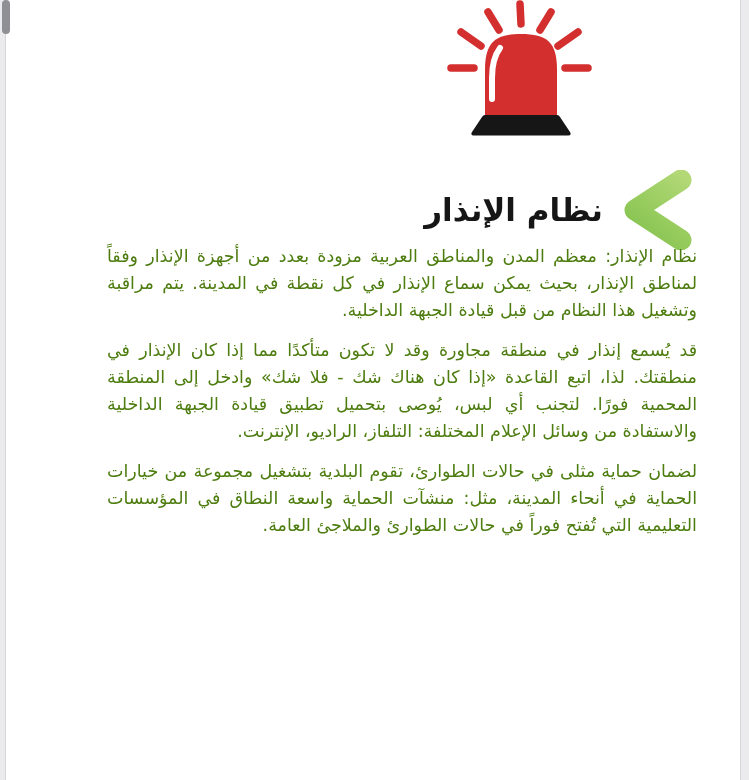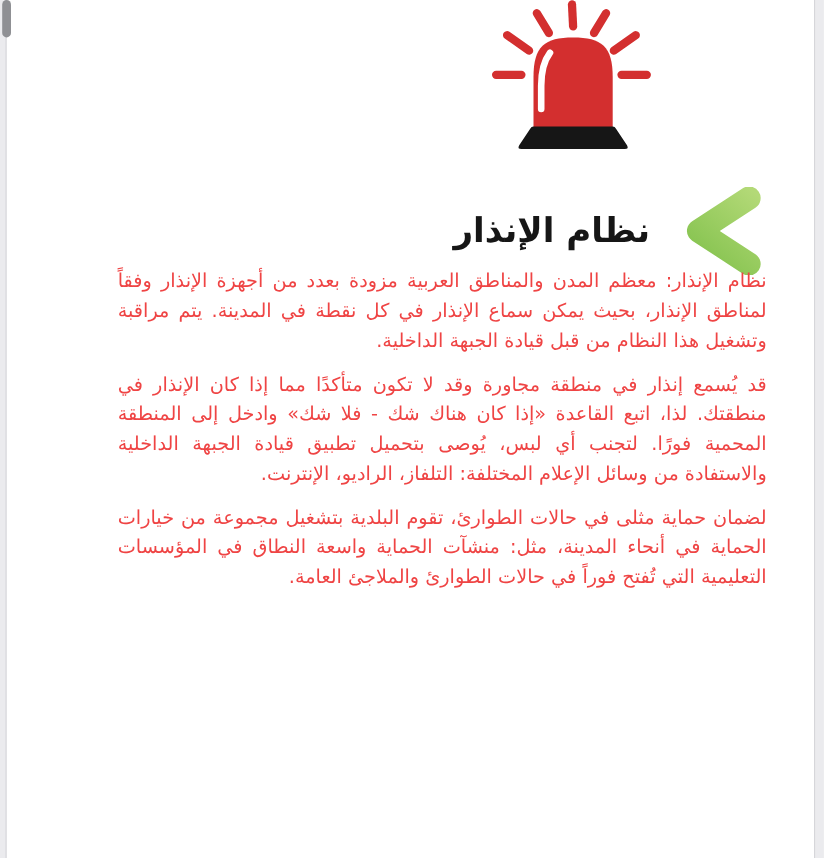--- a/index.html
+++ b/index.html
@@ -39,33 +39,33 @@
   .header {
     position: absolute;
     top: 170px; right: 52px;
     display: flex;
     align-items: center;
     gap: 18px;
     height: 80px;
   }
   .chevron { width: 76px; height: 80px; flex: 0 0 auto; }
   .title {
-    margin: 12px;
+    margin: 0;
     font-size: 31px;
     font-weight: 700;
     color: #161616;
     line-height: 1.1;
     white-space: nowrap;
   }
   
   .content {
     position: absolute;
     top: 243px; right: 52px;
     width: 590px;
-    color: #ef4444;
+    color: #4d7c0f;
     font-size: 17.5px;
     line-height: 27px;
   }
   .content p {
     margin: 0 0 13px 0;
     text-align: justify;
   }
 </style>
 </head>
 <body>

